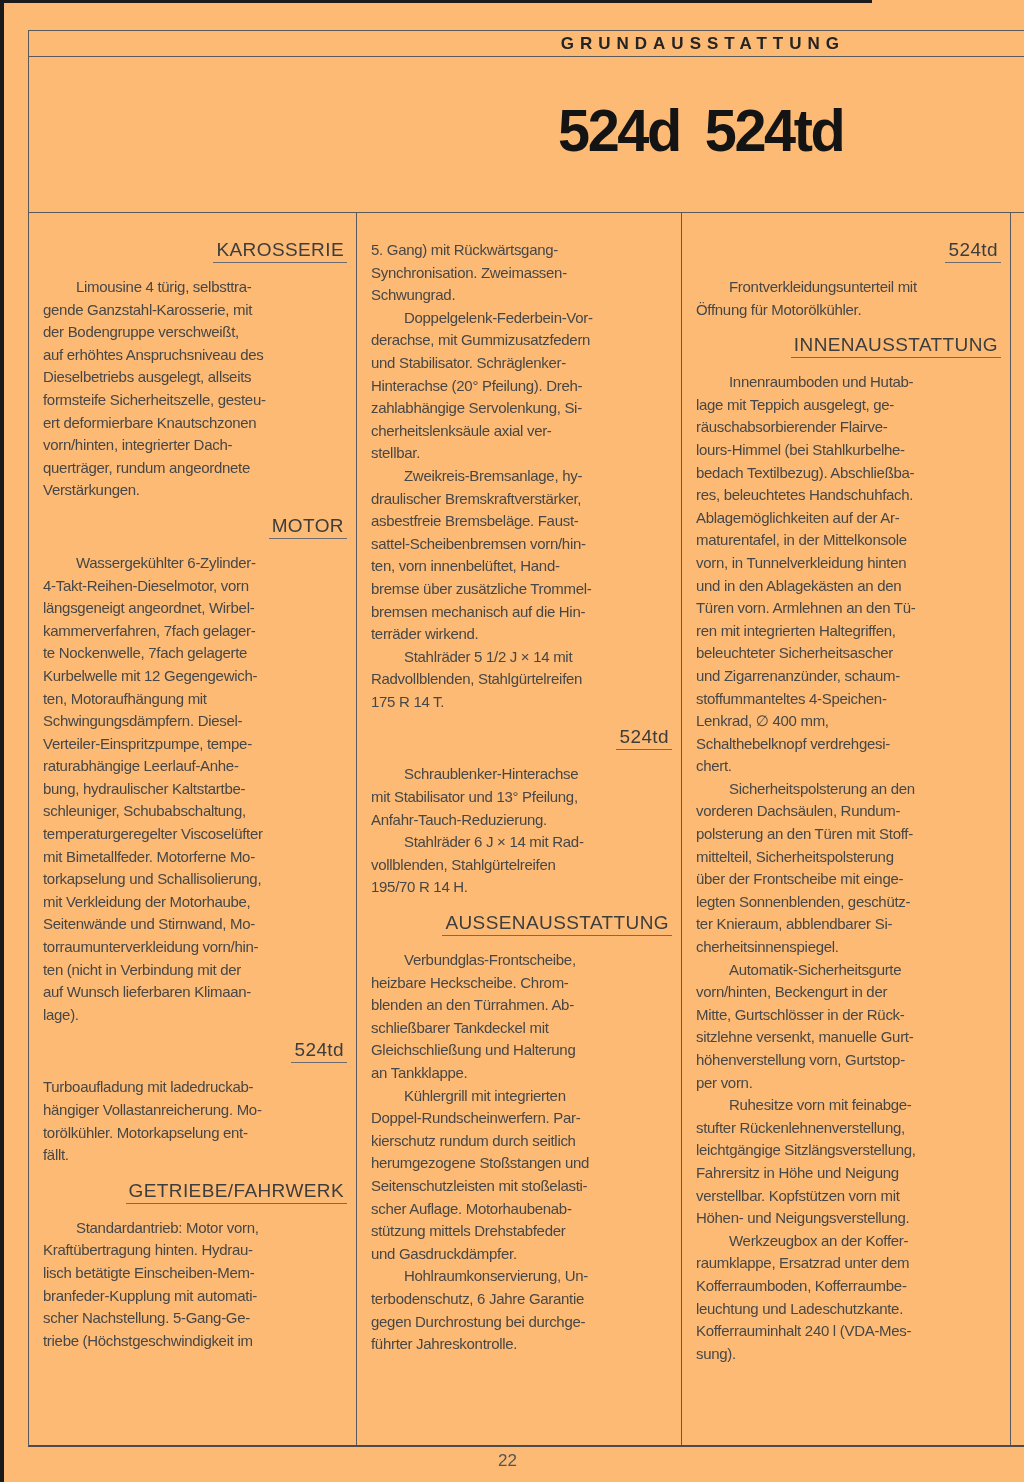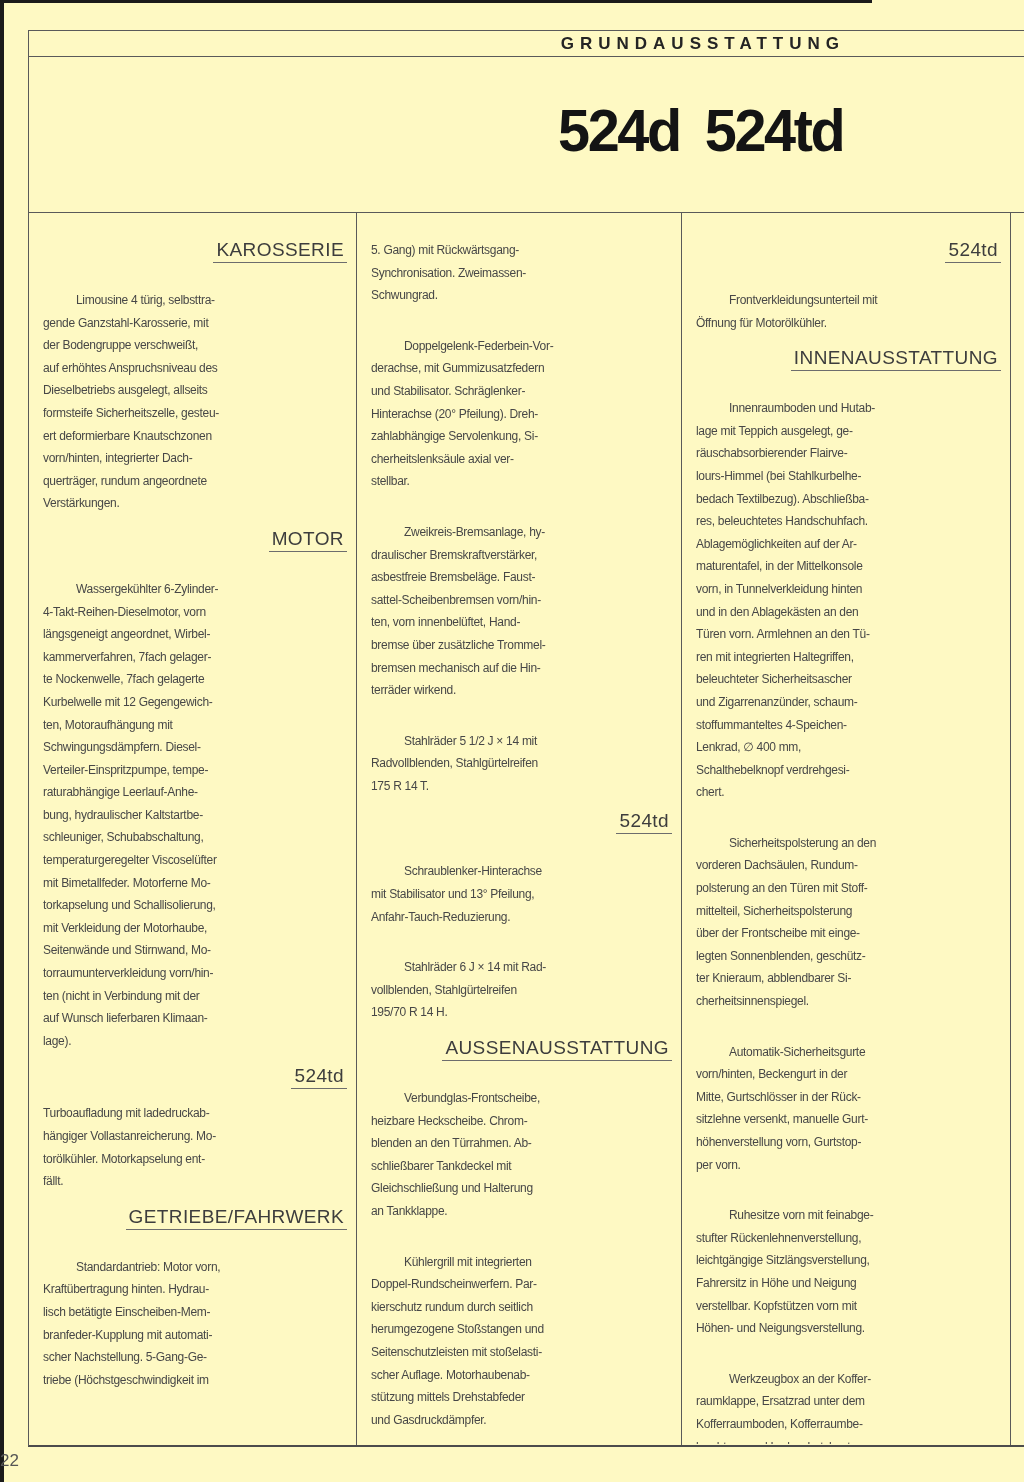--- a/index.html
+++ b/index.html
@@ -1,18 +1,18 @@
 <!DOCTYPE html>
 <html><head>
 <meta charset="utf-8">
 <style>
   html,body{margin:0;padding:0;background:#e8e8e6;}
   .page{
     position:relative;width:1024px;height:1482px;
-    background:#fef9c3;overflow:hidden;
+    background:#fdba74;overflow:hidden;
     font-family:"Liberation Sans",sans-serif;
   }
   
   .edge-left{position:absolute;left:0;top:0;width:4px;height:1482px;background:#1b1b1b;}
   .edge-top{position:absolute;left:0;top:0;width:872px;height:3px;background:#1b1b1b;}
   
   .hline{position:absolute;height:1px;background:#5a5a5a;}
   .vline{position:absolute;width:1px;background:#5a5a5a;}
   .band-top{top:30px;left:28px;right:0;}
   .band-bottom{top:56px;left:28px;right:0;}
@@ -37,32 +37,32 @@
   
   .col{
     position:absolute;top:213px;height:1231px;box-sizing:border-box;
     padding:26px 8px 0 14px;overflow:hidden;
   }
   .col-1{left:29px;width:326px;}
   .col-2{left:357px;width:323px;}
   .col-3{left:682px;width:327px;}
   .para{
     margin:0;white-space:pre;
-    font-size:12px;line-height:22.6px;letter-spacing:-0.3px;
+    font-size:15px;line-height:22.6px;letter-spacing:-0.3px;
     color:#474747;
   }
-  .para.indent{text-indent:33px;margin-top:28px;}
+  .para.indent{text-indent:33px;}
   .heading{
     margin:13px 0 15px;text-align:right;
     font-size:19px;font-weight:400;letter-spacing:.4px;color:#3d3d3d;
   }
   .col > .heading:first-child{margin-top:0;}
   .heading span{border-bottom:1.5px solid #6d6d6d;padding:0 3px 2px;}
   .page-number{
-    position:absolute;top:1451px;left:0;width:1015px;
+    position:absolute;top:1451px;left:0;width:1015px;text-align:center;
     font-size:17px;color:#555;
   }
 </style>
 </head>
 <body>
 
 <div class="page">
 
   <div class="edge-left"></div>
   <div class="edge-top"></div>

